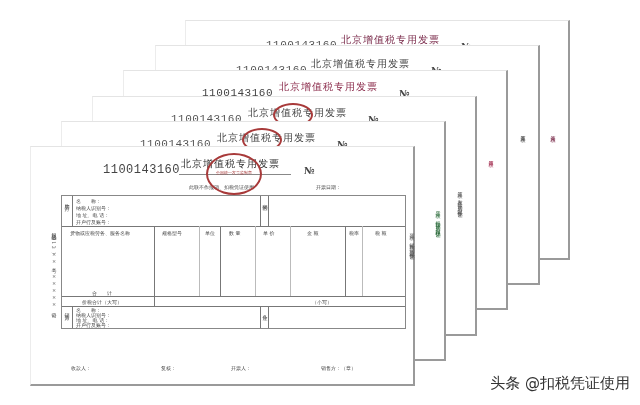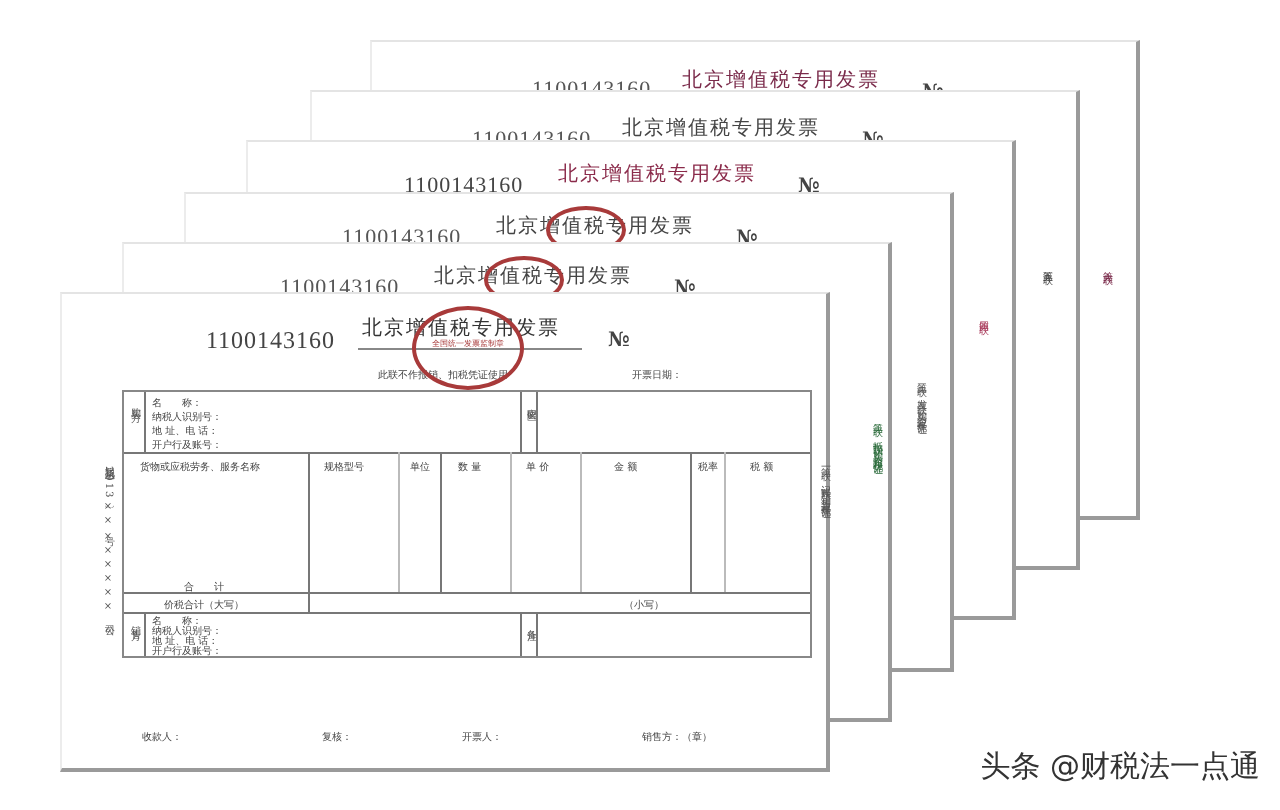--- a/index.html
+++ b/index.html
@@ -7,21 +7,21 @@
     width:640px; height:405px; background:#ffffff; position:relative; overflow:hidden;
     font-family:"DejaVu Serif", serif; color:#333;
   }
   .page {
     position:absolute; background:#fff;
     border-top:1px solid #e4e4e4; border-left:1px solid #ececec;
     border-right:2px solid #9a9a9a; border-bottom:2px solid #9a9a9a;
     box-sizing:border-box;
   }
   .code {
-    position:absolute; font-family:Liberation Serif, serif; font-size:11px; color:#555;
+    position:absolute; font-family:Liberation Mono, monospace; font-size:11px; color:#555;
     letter-spacing:0.5px;
   }
   .title {
     position:absolute; font-size:10px; letter-spacing:1px;
   }
   .no { position:absolute; font-size:10px; font-weight:bold; color:#444; }
   .side {
     position:absolute; writing-mode:vertical-rl; font-size:5px; color:#555; letter-spacing:1px;
   }
   .stamp {
@@ -137,13 +137,13 @@
   </div>
 
   <span class="side" style="left:378px;top:82px;">第一联：记账联  销售方记账凭证</span>
 
   <span class="cell" style="left:40px;top:218px;">收款人：</span>
   <span class="cell" style="left:130px;top:218px;">复核：</span>
   <span class="cell" style="left:200px;top:218px;">开票人：</span>
   <span class="cell" style="left:290px;top:218px;">销售方：（章）</span>
 </div>
 
-<div class="watermark">头条 @财税法一点通</div>
+<div class="watermark">头条 @扣税凭证使用</div>
 
 </body></html>

